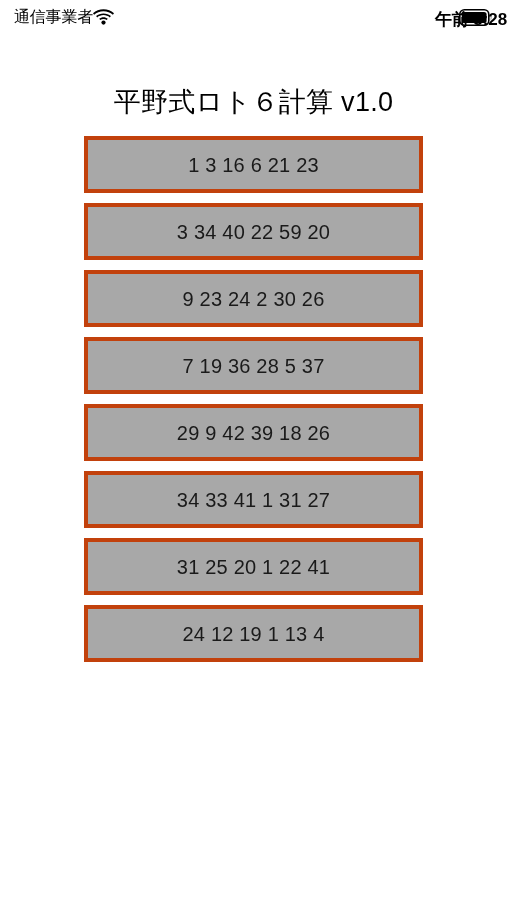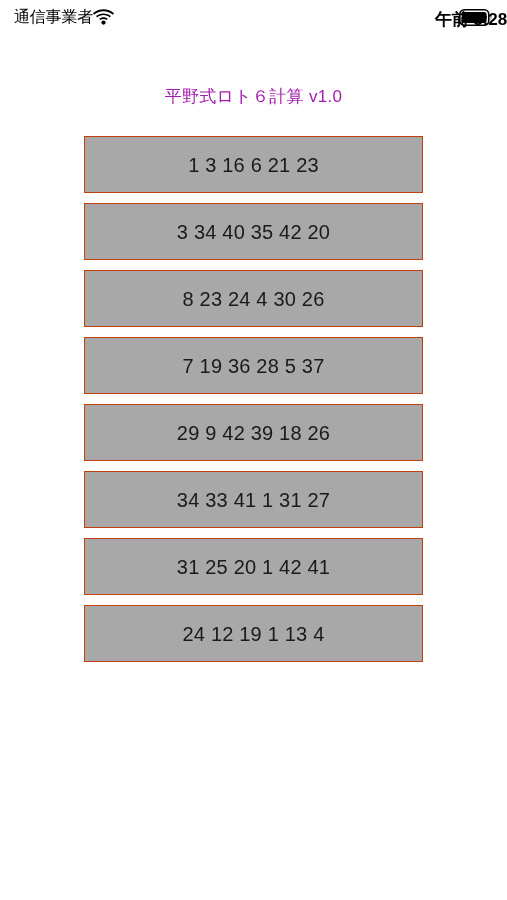--- a/index.html
+++ b/index.html
@@ -75,43 +75,43 @@
 
   .battery-icon { display: block; }
 
   
   .app-title {
     position: absolute;
     top: 86px;
     left: 0;
     width: 507px;
     text-align: center;
-    font-size: 17px;
+    font-size: 27px;
     font-weight: 400;
-    color: #a21caf;
+    color: #000000;
     letter-spacing: 0.3px;
     line-height: 1.25;
   }
 
   
   .results-list {
     position: absolute;
     top: 136px;
     left: 84px;
     width: 339px;
     display: flex;
     flex-direction: column;
     gap: 10px;
   }
 
   .result-row {
     width: 339px;
     height: 57px;
     background: #a8a8a8;
-    border: 1px solid #c2410c;
+    border: 4px solid #c2410c;
     display: flex;
     align-items: center;
     justify-content: center;
   }
 
   .result-row-text {
     font-size: 20px;
     font-weight: 400;
     color: #1a1a1a;
     letter-spacing: 0.2px;
@@ -157,41 +157,41 @@
 
   <div class="app-title">平野式ロト６計算 v1.0</div>
 
   <div class="results-list">
 
     <div class="result-row">
       <span class="result-row-text">1 3 16 6 21 23</span>
     </div>
 
     <div class="result-row">
-      <span class="result-row-text">3 34 40 35 42 20</span>
-    </div>
-
-    <div class="result-row">
-      <span class="result-row-text">8 23 24 4 30 26</span>
+      <span class="result-row-text">3 34 40 22 59 20</span>
+    </div>
+
+    <div class="result-row">
+      <span class="result-row-text">9 23 24 2 30 26</span>
     </div>
 
     <div class="result-row">
       <span class="result-row-text">7 19 36 28 5 37</span>
     </div>
 
     <div class="result-row">
       <span class="result-row-text">29 9 42 39 18 26</span>
     </div>
 
     <div class="result-row">
       <span class="result-row-text">34 33 41 1 31 27</span>
     </div>
 
     <div class="result-row">
-      <span class="result-row-text">31 25 20 1 42 41</span>
+      <span class="result-row-text">31 25 20 1 22 41</span>
     </div>
 
     <div class="result-row">
       <span class="result-row-text">24 12 19 1 13 4</span>
     </div>
 
 
 
   </div>
 

